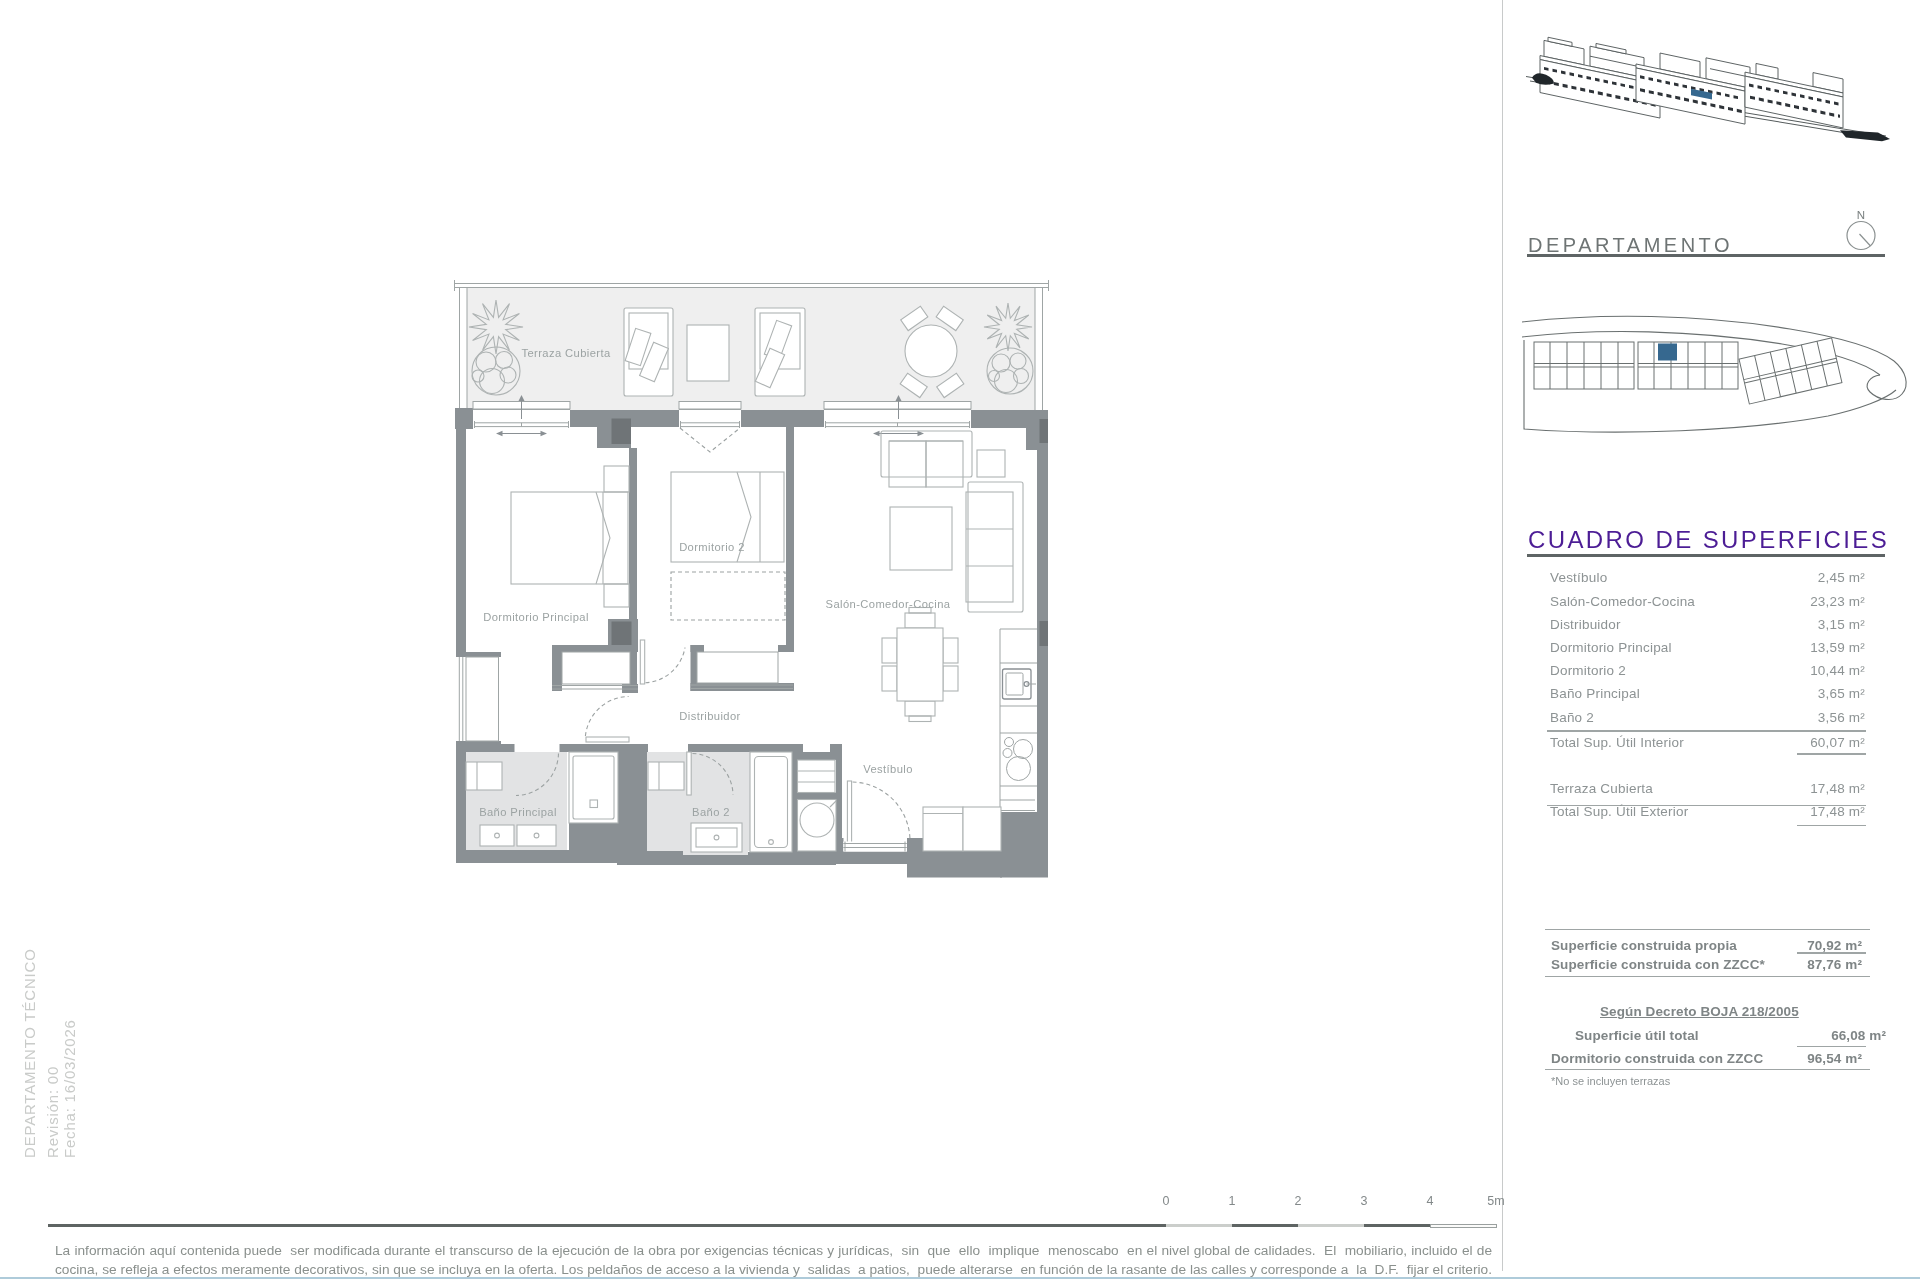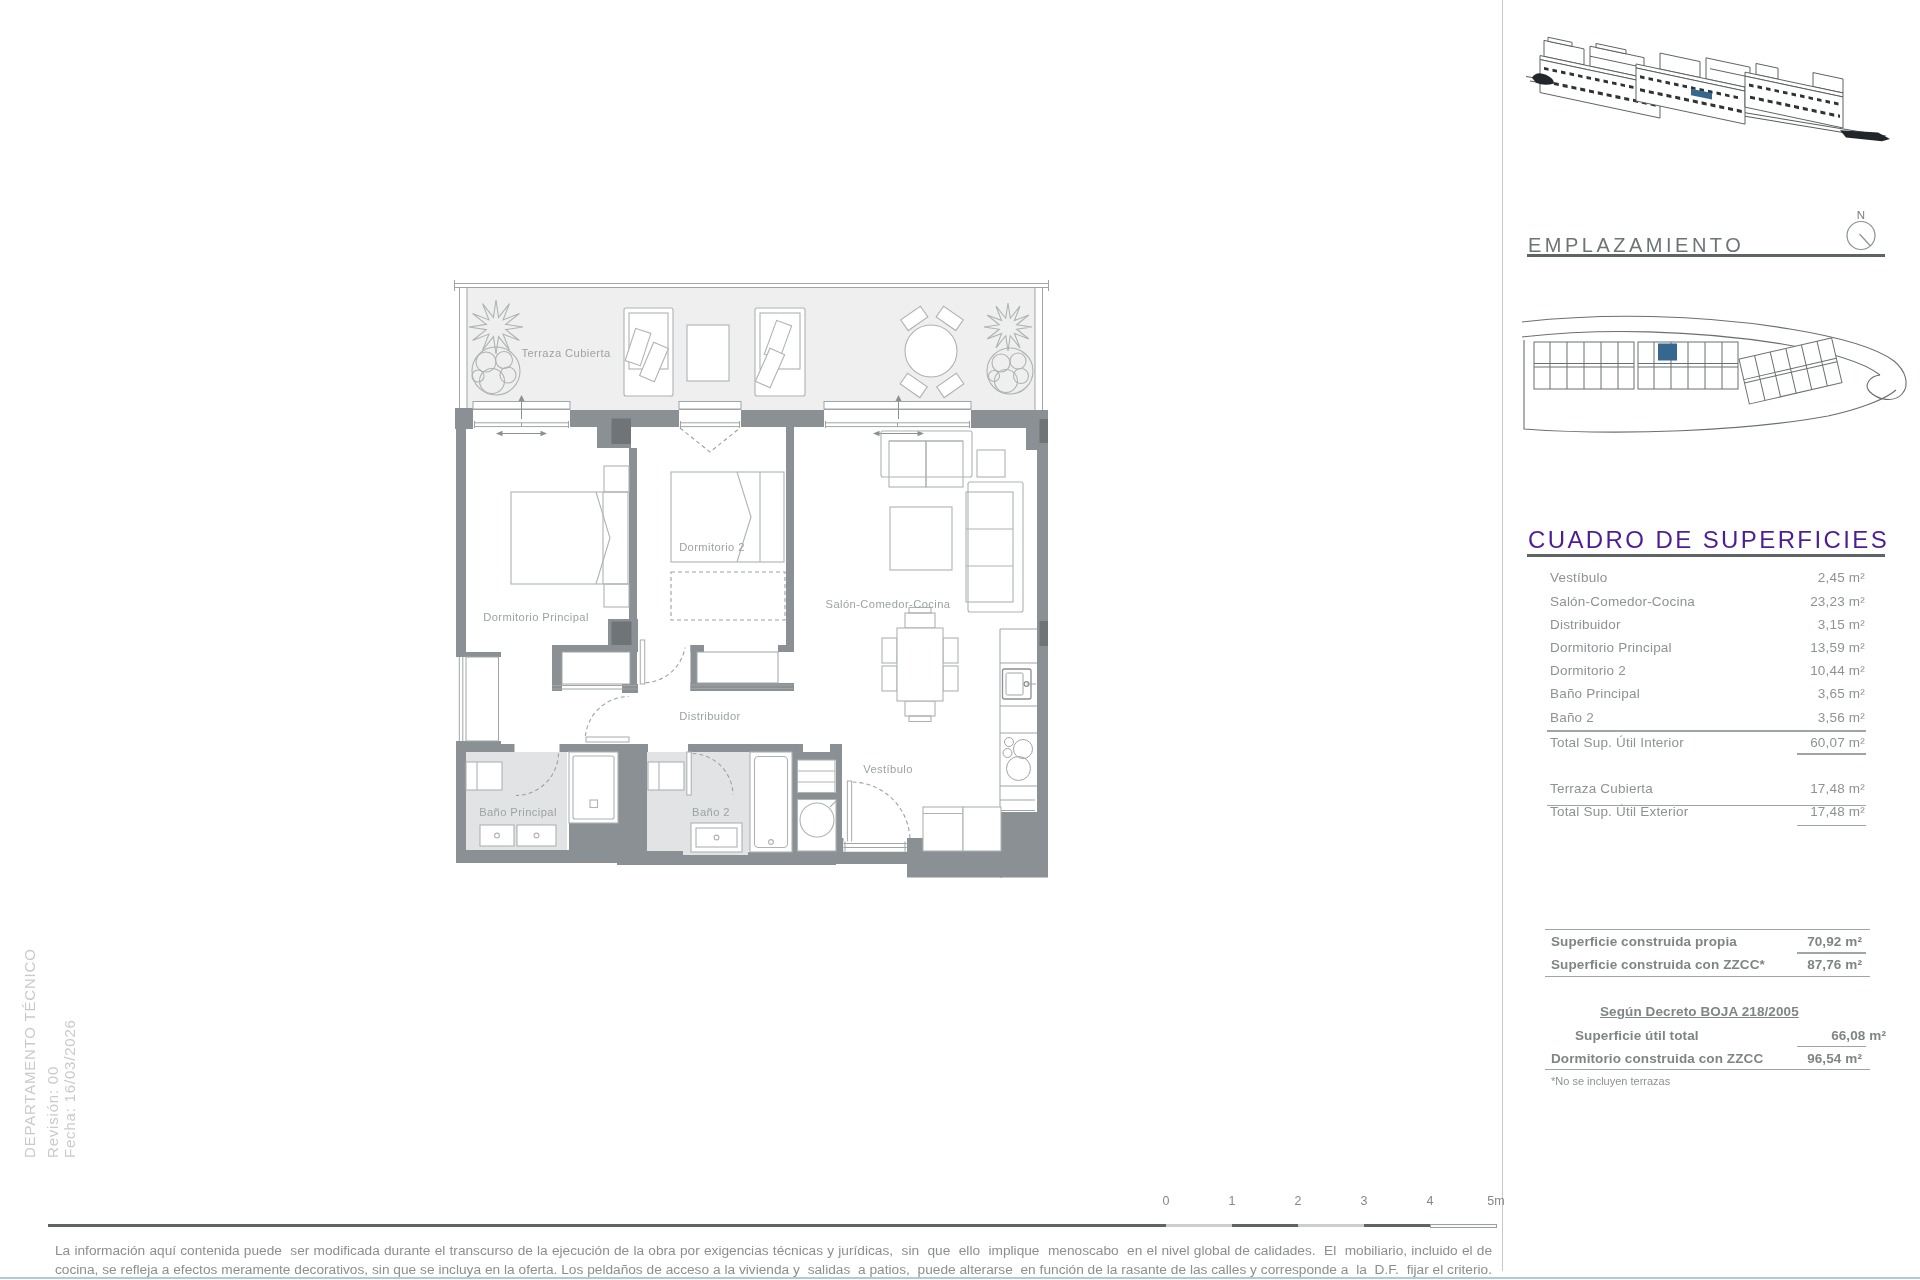--- a/index.html
+++ b/index.html
@@ -11,21 +11,21 @@
     font-size:13.5px;color:#7F8586;font-weight:bold;letter-spacing:.1px;}
   .hline{position:absolute;background:#9FA5A5;height:1.2px;}
   .seg{position:absolute;top:1223.5px;height:3.6px;}
 </style>
 </head>
 <body>
 <div class="abs" style="left:0;top:0;width:1920px;height:1280px;">
 
 <div class="abs" style="left:1501.5px;top:0;width:1.6px;height:1271px;background:#C8CACA;"></div>
 
-<div class="abs" style="left:1528px;top:234px;font-size:20px;color:#6E7474;letter-spacing:3.5px;">EMPLAZAMIENTO</div>
+<div class="abs" style="left:1528px;top:234px;font-size:20px;color:#6E7474;letter-spacing:3.5px;">DEPARTAMENTO</div>
 
 <div class="abs" style="left:1527px;top:253.5px;width:358px;height:3.2px;background:#5E6465;"></div>
 
 <div class="abs" style="left:1528px;top:526px;font-size:24px;color:#4c1d95;letter-spacing:2.4px;">CUADRO DE SUPERFICIES</div>
 
 <div class="abs" style="left:1527px;top:553.5px;width:358px;height:3.2px;background:#5E6465;"></div>
 
 <div class="abs" style="left:1550px;top:566.3px;width:315px;">
   <div class="row">
         <span>Vestíbulo</span>
@@ -75,21 +75,21 @@
 
 <div class="abs row" style="left:1550px;top:800.1px;width:315px;gap:38px;">
       <span>Total Sup. Útil Exterior</span>
       <span>17,48 m²</span>
     </div>
 
 <div class="hline" style="left:1797px;top:825.2px;width:69px;"></div>
 
 <div class="hline" style="left:1545px;top:928.7px;width:325px;"></div>
 
-<div class="abs rowb" style="left:1551px;top:929.7px;width:311px;">
+<div class="abs rowb" style="left:1551px;top:929.7px;width:311px;align-items:flex-end;">
       <span>Superficie construida propia</span>
       <span>70,92 m²</span>
     </div>
 
 <div class="hline" style="left:1797px;top:952.4px;width:69px;"></div>
 
 <div class="abs rowb" style="left:1551px;top:953.2px;width:311px;">
       <span>Superficie construida con ZZCC*</span>
       <span>87,76 m²</span>
     </div>

